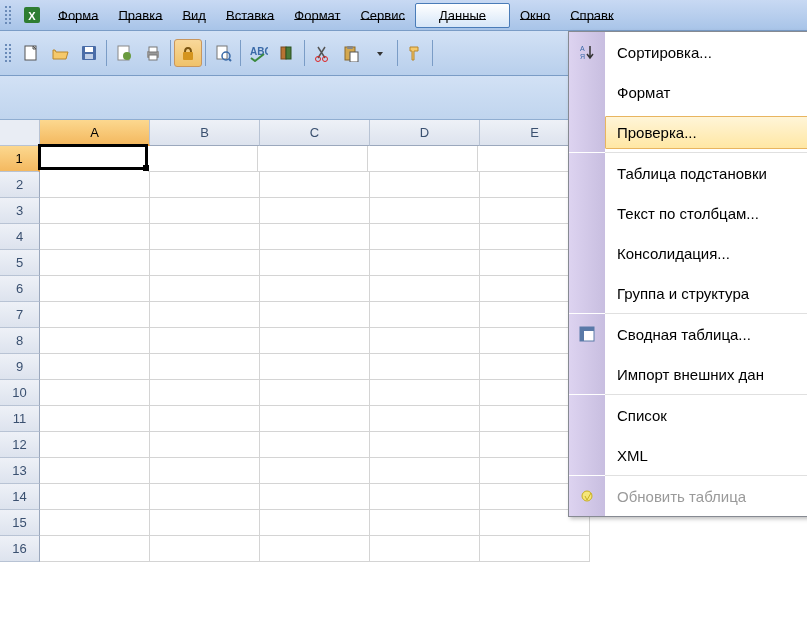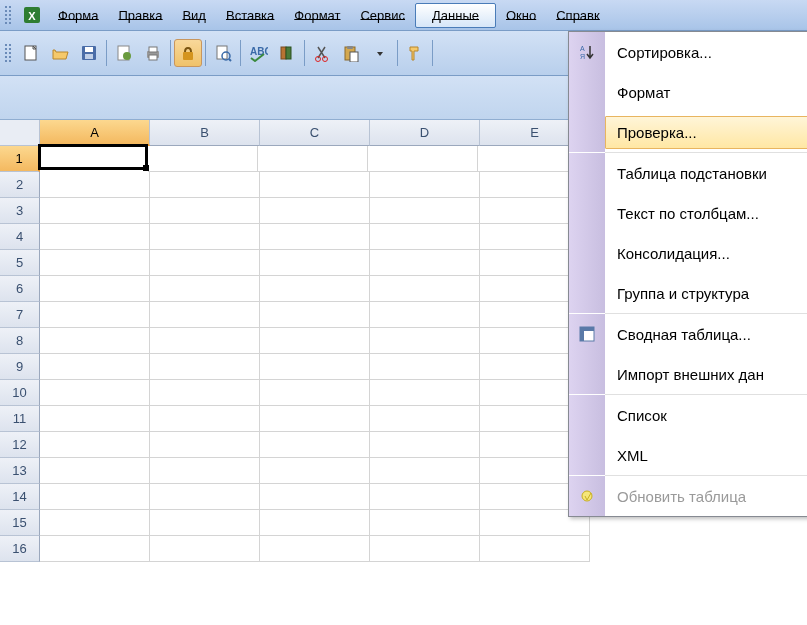--- a/index.html
+++ b/index.html
@@ -2,21 +2,21 @@
 <html><head>
 <meta charset="utf-8">
 <style>
 * { box-sizing: border-box; margin: 0; padding: 0; font-family: Tahoma, Arial, sans-serif; }
 body { width: 807px; height: 625px; overflow: hidden; background: #fff; font-size: 13px; }
 
 .menubar { background: linear-gradient(#c8d9f3, #a8c4e8); height: 31px; display: flex; align-items: center; padding-left: 4px; border-bottom: 1px solid #7a9cc6; }
 .app-icon { width: 24px; height: 24px; margin: 0 4px; display: flex; align-items: center; justify-content: center; }
 .drag-dots { width: 8px; height: 20px; background-image: radial-gradient(circle, #6b8bb8 1px, transparent 1px); background-size: 4px 4px; margin-right: 4px; }
 .menu-item { padding: 5px 10px; cursor: default; text-decoration: underline; text-decoration-skip-ink: none; text-underline-offset: -1px; color: #000; }
-.menu-item.active { background: linear-gradient(#fff, #d6e6f8); border: 1px solid #4a7cb8; border-radius: 2px; padding: 4px 16px; }
+.menu-item.active { background: linear-gradient(#fff, #d6e6f8); border: 1px solid #4a7cb8; border-radius: 2px; padding: 4px 23px; }
 
 .toolbar { background: linear-gradient(#d2e1f5, #b8cfec); height: 45px; display: flex; align-items: center; padding: 0 4px; border-bottom: 1px solid #7a9cc6; gap: 1px; }
 .tb-btn { width: 28px; height: 28px; display: flex; align-items: center; justify-content: center; cursor: default; border-radius: 3px; }
 .tb-btn.pressed { background: linear-gradient(#f8d89a, #f0c26a); border: 1px solid #c8965e; }
 .tb-sep { width: 1px; height: 26px; background: #7a9cc6; margin: 0 2px; }
 
 .namebox-row { background: linear-gradient(#d2e1f5, #c0d5ee); height: 44px; display: flex; align-items: center; border-bottom: 1px solid #90aed1; justify-content: flex-end; }
 .namebox { background: #fff; width: 120px; height: 22px; margin-left: 40px; border: 1px solid #90aed1; display: flex; align-items: center; padding: 0 6px; font-weight: bold; }
 .nb-dd { width: 18px; height: 22px; display: flex; align-items: center; justify-content: center; color: #4a7cb8; }
 .fx { margin-left: 79px; font-style: italic; font-size: 14px; }

